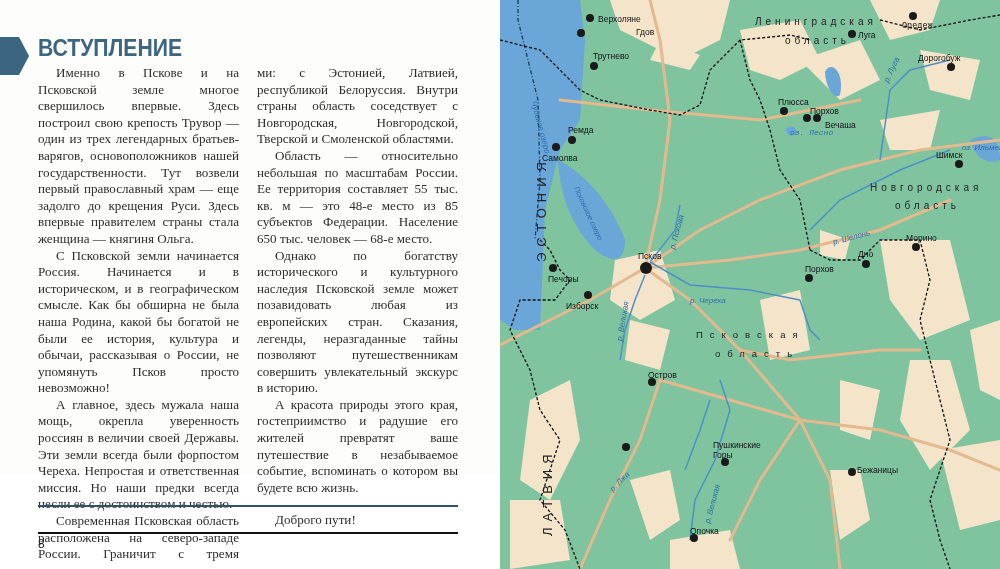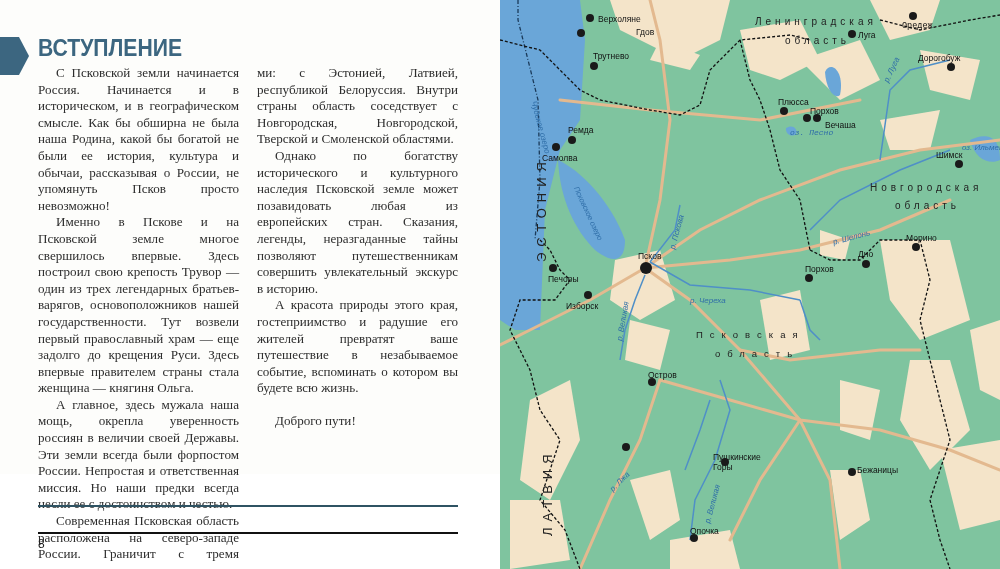--- a/index.html
+++ b/index.html
@@ -28,28 +28,29 @@
 </head>
 <body>
 
 <div class="page-left">
   <svg class="heading-arrow" viewBox="0 0 30 38">
     <polygon points="0,0 19,0 29,19 19,38 0,38" fill="#3c6680"></polygon>
   </svg>
   <div class="heading">ВСТУПЛЕНИЕ</div>
 
   <div class="col c1">
+    <p>Именно в Пскове и на Псковской земле многое свершилось впервые. Здесь построил свою крепость Трувор — один из трех легендарных братьев-варягов, основоположников нашей государственности. Тут возвели первый православный храм — еще задолго до крещения Руси. Здесь впервые правителем страны стала женщина — княгиня Ольга.</p>
     <p>С Псковской земли начинается Россия. Начинается и в историческом, и в географическом смысле. Как бы обширна не была наша Родина, какой бы богатой не были ее история, культура и обычаи, рассказывая о России, не упомянуть Псков просто невозможно!</p>
-    <p>Именно в Пскове и на Псковской земле многое свершилось впервые. Здесь построил свою крепость Трувор — один из трех легендарных братьев-варягов, основоположников нашей государственности. Тут возвели первый православный храм — еще задолго до крещения Руси. Здесь впервые правителем страны стала женщина — княгиня Ольга.</p>
-    <p>А главное, здесь мужала наша мощь, окрепла уверенность россиян в величии своей Державы. Эти земли всегда были форпостом России. Непростая и ответственная миссия. Но наши предки всегда несли ее с достоинством и честью.</p>
+    <p>А главное, здесь мужала наша мощь, окрепла уверенность россиян в величии своей Державы. Эти земли всегда были форпостом Череха. Непростая и ответственная миссия. Но наши предки всегда несли ее с достоинством и честью.</p>
     <p>Современная Псковская область расположена на северо-западе России. Граничит с тремя государства-</p>
   </div>
 
   <div class="col c2">
     <p class="cont">ми: с Эстонией, Латвией, республикой Белоруссия. Внутри страны область соседствует с Новгородская, Новгородской, Тверской и Смоленской областями.</p>
+    <p>Область — относительно небольшая по масштабам России. Ее территория составляет 55 тыс. кв. м — это 48-е место из 85 субъектов Федерации. Население 650 тыс. человек — 68-е место.</p>
     <p>Однако по богатству исторического и культурного наследия Псковской земле может позавидовать любая из европейских стран. Сказания, легенды, неразгаданные тайны позволяют путешественникам совершить увлекательный экскурс в историю.</p>
     <p>А красота природы этого края, гостеприимство и радушие его жителей превратят ваше путешествие в незабываемое событие, вспоминать о котором вы будете всю жизнь.</p>
     <p class="gap">Доброго пути!</p>
   </div>
 
   <div class="caption-rule"></div>
 
   <div class="footer-rule"></div>
   <div class="page-num">8</div>
 </div>
@@ -200,21 +201,21 @@
   <div class="city" style="left:358px;top:249px;">Дно</div>
 
   <div class="dot" style="left:305px;top:274px;"></div>
   <div class="city" style="left:305px;top:264px;">Порхов</div>
 
   <div class="dot" style="left:148px;top:378px;"></div>
   <div class="city" style="left:148px;top:370px;">Остров</div>
 
   <div class="dot" style="left:122px;top:443px;"></div>
 
-  <div class="city" style="left:213px;top:452px;line-height:10px;">
+  <div class="city" style="left:213px;top:440px;line-height:10px;">
     <div>Пушкинские</div>
     <div>Горы</div>
   </div>
   <div class="dot" style="left:221px;top:458px;"></div>
 
   <div class="dot" style="left:348px;top:468px;"></div>
   <div class="city" style="left:357px;top:465px;">Бежаницы</div>
 
   <div class="dot" style="left:190px;top:534px;"></div>
   <div class="city" style="left:190px;top:526px;">Опочка</div>

